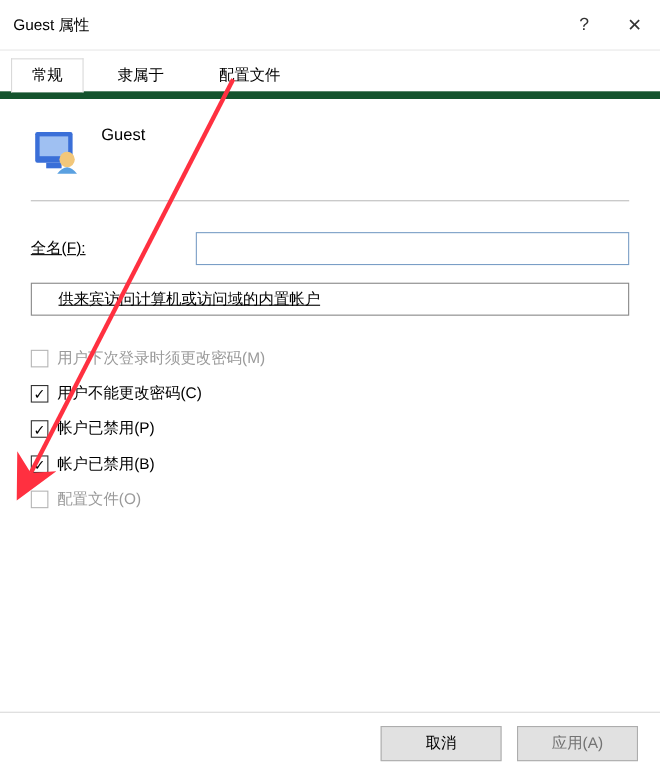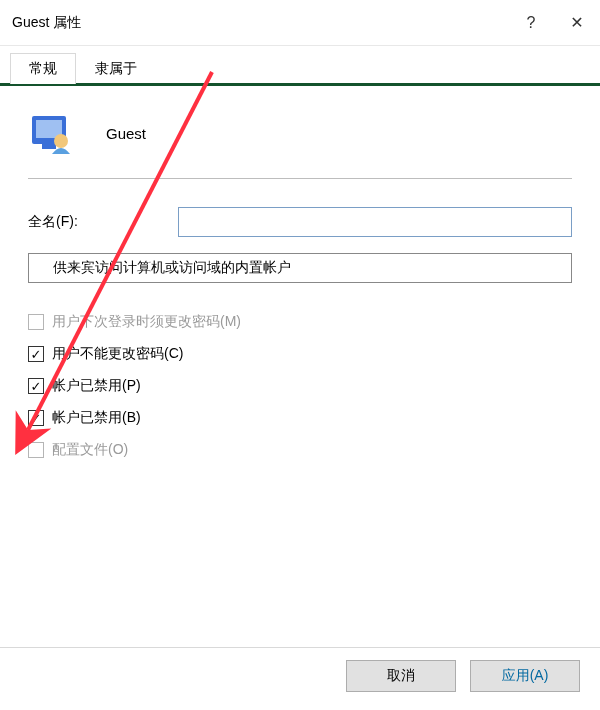--- a/index.html
+++ b/index.html
@@ -24,22 +24,22 @@
   .titlebar-title { flex: 1; color: #000; font-size: 14px; }
   .titlebar-btn {
     width: 46px; height: 38px;
     display: flex; align-items: center; justify-content: center;
     color: #333;
     font-size: 16px;
   }
   .tabs {
     display: flex;
     padding: 6px 10px 0 10px;
-    border-bottom: 3px solid #14532d;
-    gap: 0;
+    border-bottom: 7px solid #14532d;
+    gap: 12px;
   }
   .tab {
     padding: 6px 18px;
     border: 1px solid transparent;
     border-bottom: none;
     position: relative;
     top: 1px;
     cursor: default;
     color: #000;
     background: transparent;
@@ -47,38 +47,38 @@
   .tab.active {
     border-color: #d9d9d9;
     background: #fff;
     color: #000;
   }
   .content {
     padding: 18px 28px 10px 28px;
   }
   .icon-row {
     display: flex;
-    align-items: center;
-    gap: 30px;
+    gap: 16px;
     padding: 6px 0 16px 2px;
   }
   .user-ico {
     width: 46px; height: 46px;
     display: flex; align-items: center; justify-content: center;
   }
   .user-name { font-size: 15px; }
   .hr {
     border: none;
     border-top: 1px solid #bdbdbd;
     margin: 6px 0 28px 0;
   }
   .field-row {
     display: flex;
     align-items: center;
     margin-bottom: 16px;
+    text-decoration: underline;
   }
   .field-label {
     width: 150px;
     color: #000;
   }
   .field-input {
     flex: 1;
     height: 30px;
     border: 1px solid #7a9ec6;
     padding: 4px 24px;
@@ -123,39 +123,40 @@
     min-width: 110px;
     height: 32px;
     border: 1px solid #adadad;
     background: #e1e1e1;
     font-family: inherit;
     font-size: 14px;
     cursor: default;
     display: inline-flex;
     align-items: center; justify-content: center;
   }
-  .btn.disabled { color: #0369a1; }
+  .btn.disabled { color: #737373; }
   .annotation-arrow {
     position: absolute;
     left: 0; top: 0;
     pointer-events: none;
   }
 </style>
 </head>
 <body>
 
 <div class="titlebar">
   <div class="titlebar-title">Guest 属性</div>
   <div class="titlebar-btn">?</div>
   <div class="titlebar-btn">✕</div>
 </div>
 
 <div class="tabs">
   <div class="tab active">常规</div>
   <div class="tab">隶属于</div>
+  <div class="tab">配置文件</div>
 </div>
 
 <div class="content">
 
   <div class="icon-row">
     <span class="user-ico">
       <svg width="46" height="46" viewBox="0 0 46 46">
         <rect x="2" y="6" width="34" height="28" rx="2" fill="#3a6fd8"></rect>
         <rect x="6" y="10" width="26" height="18" fill="#9fc0f2"></rect>
         <rect x="12" y="34" width="14" height="5" fill="#3a6fd8"></rect>

